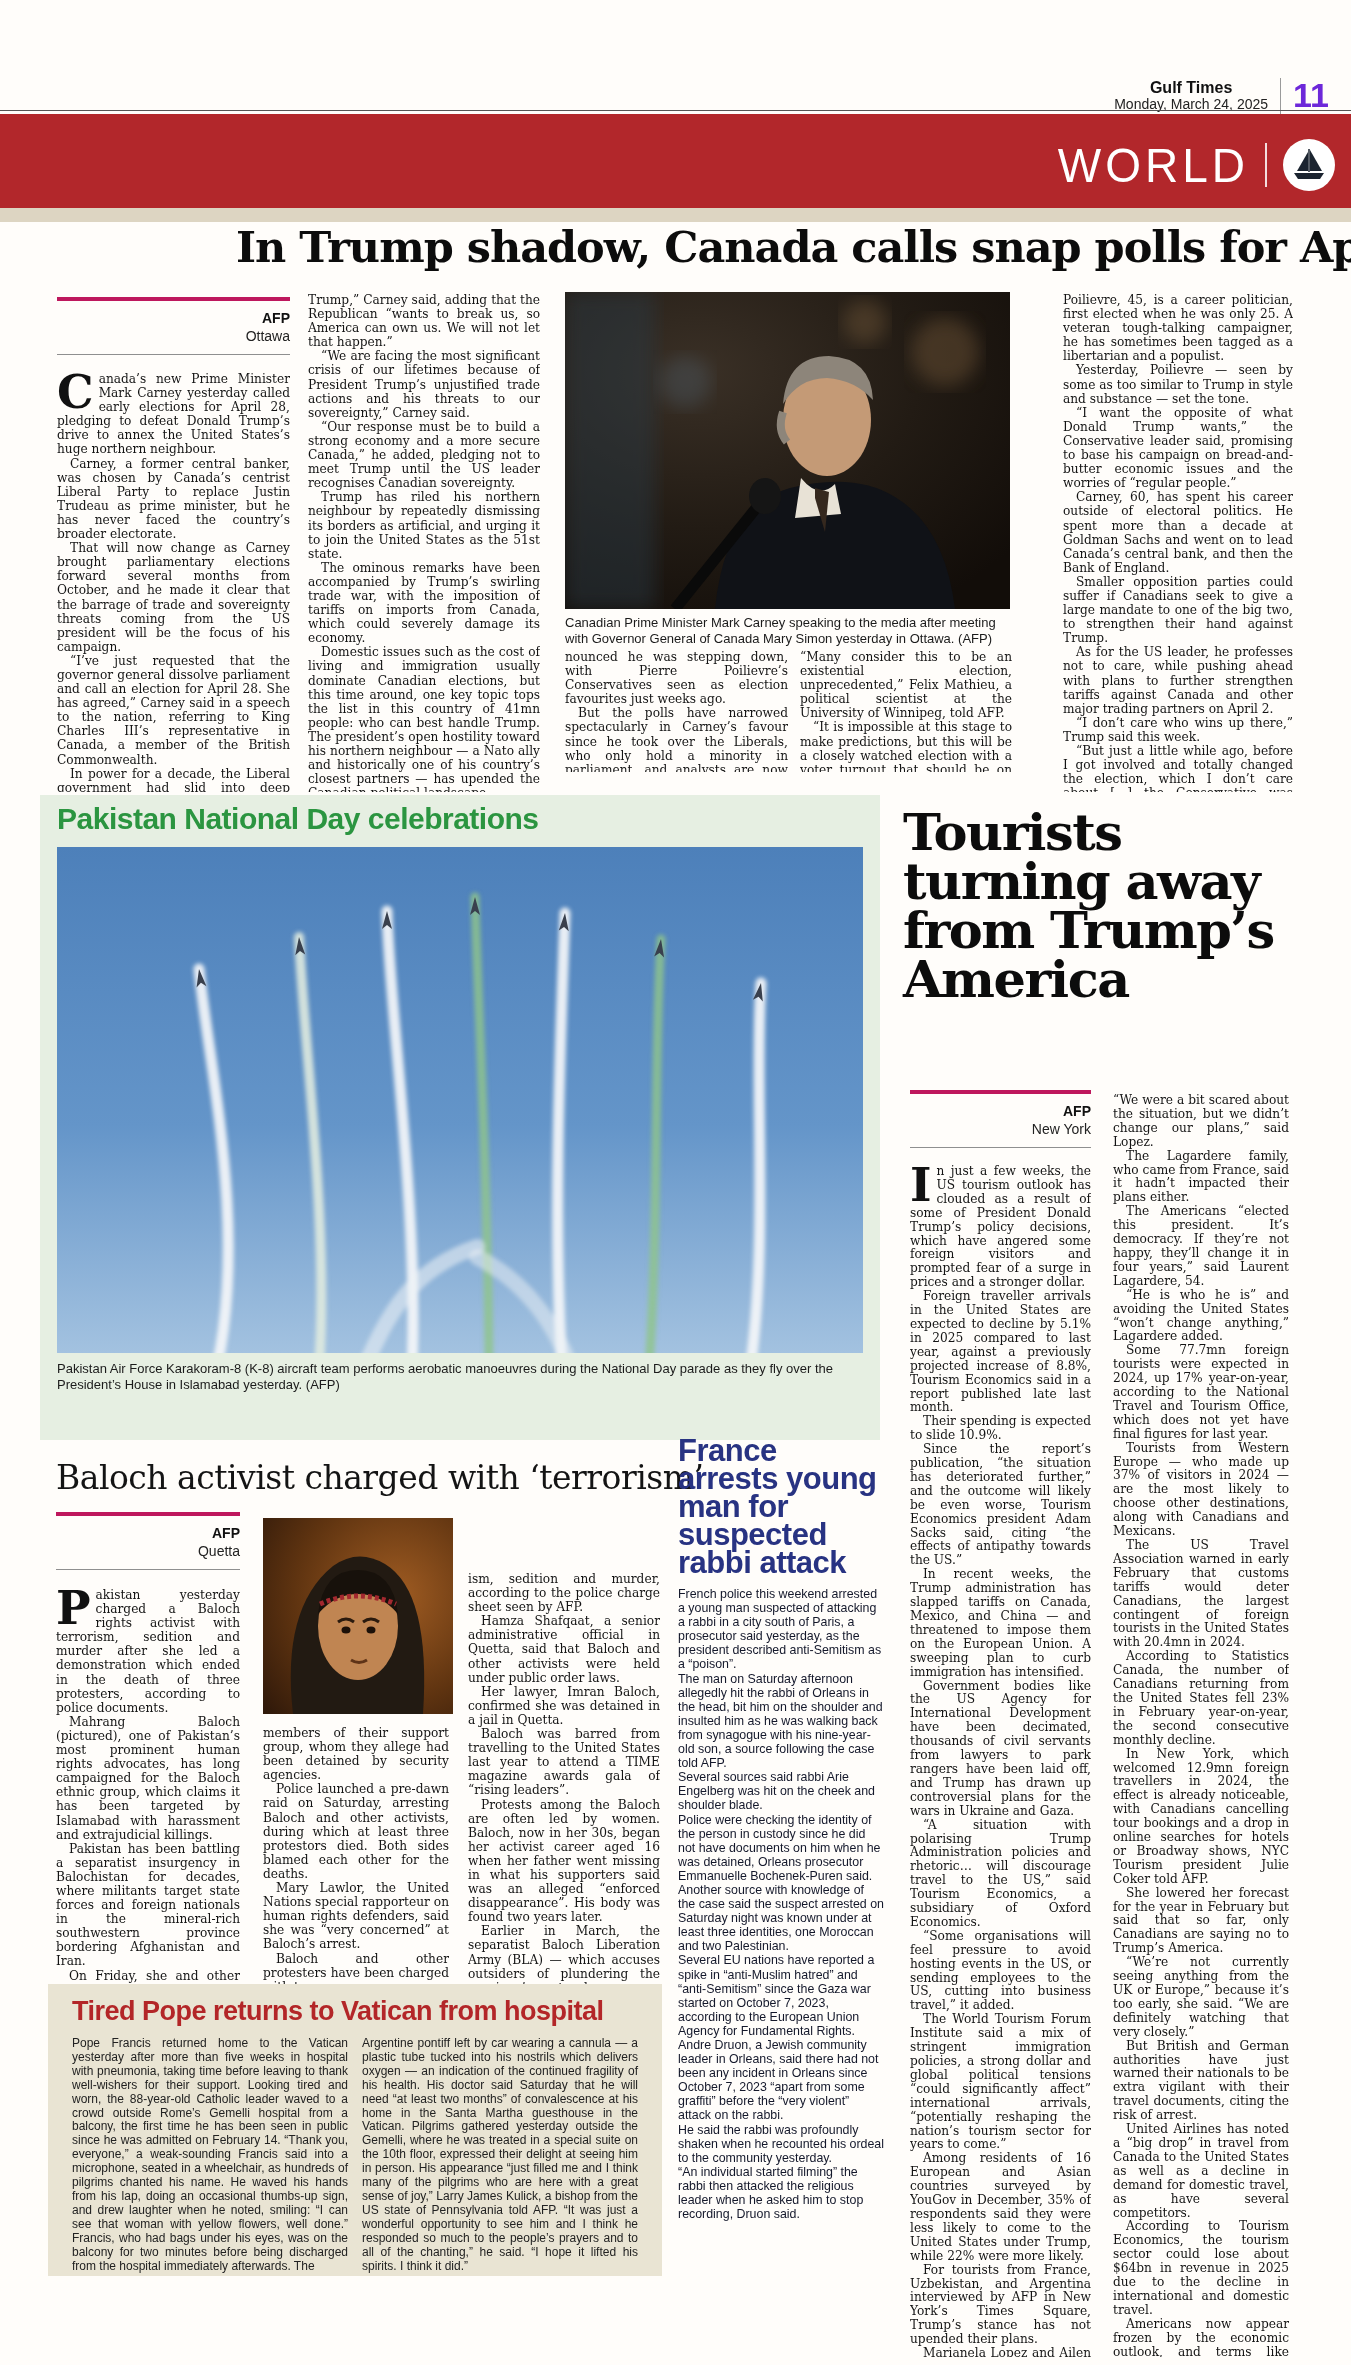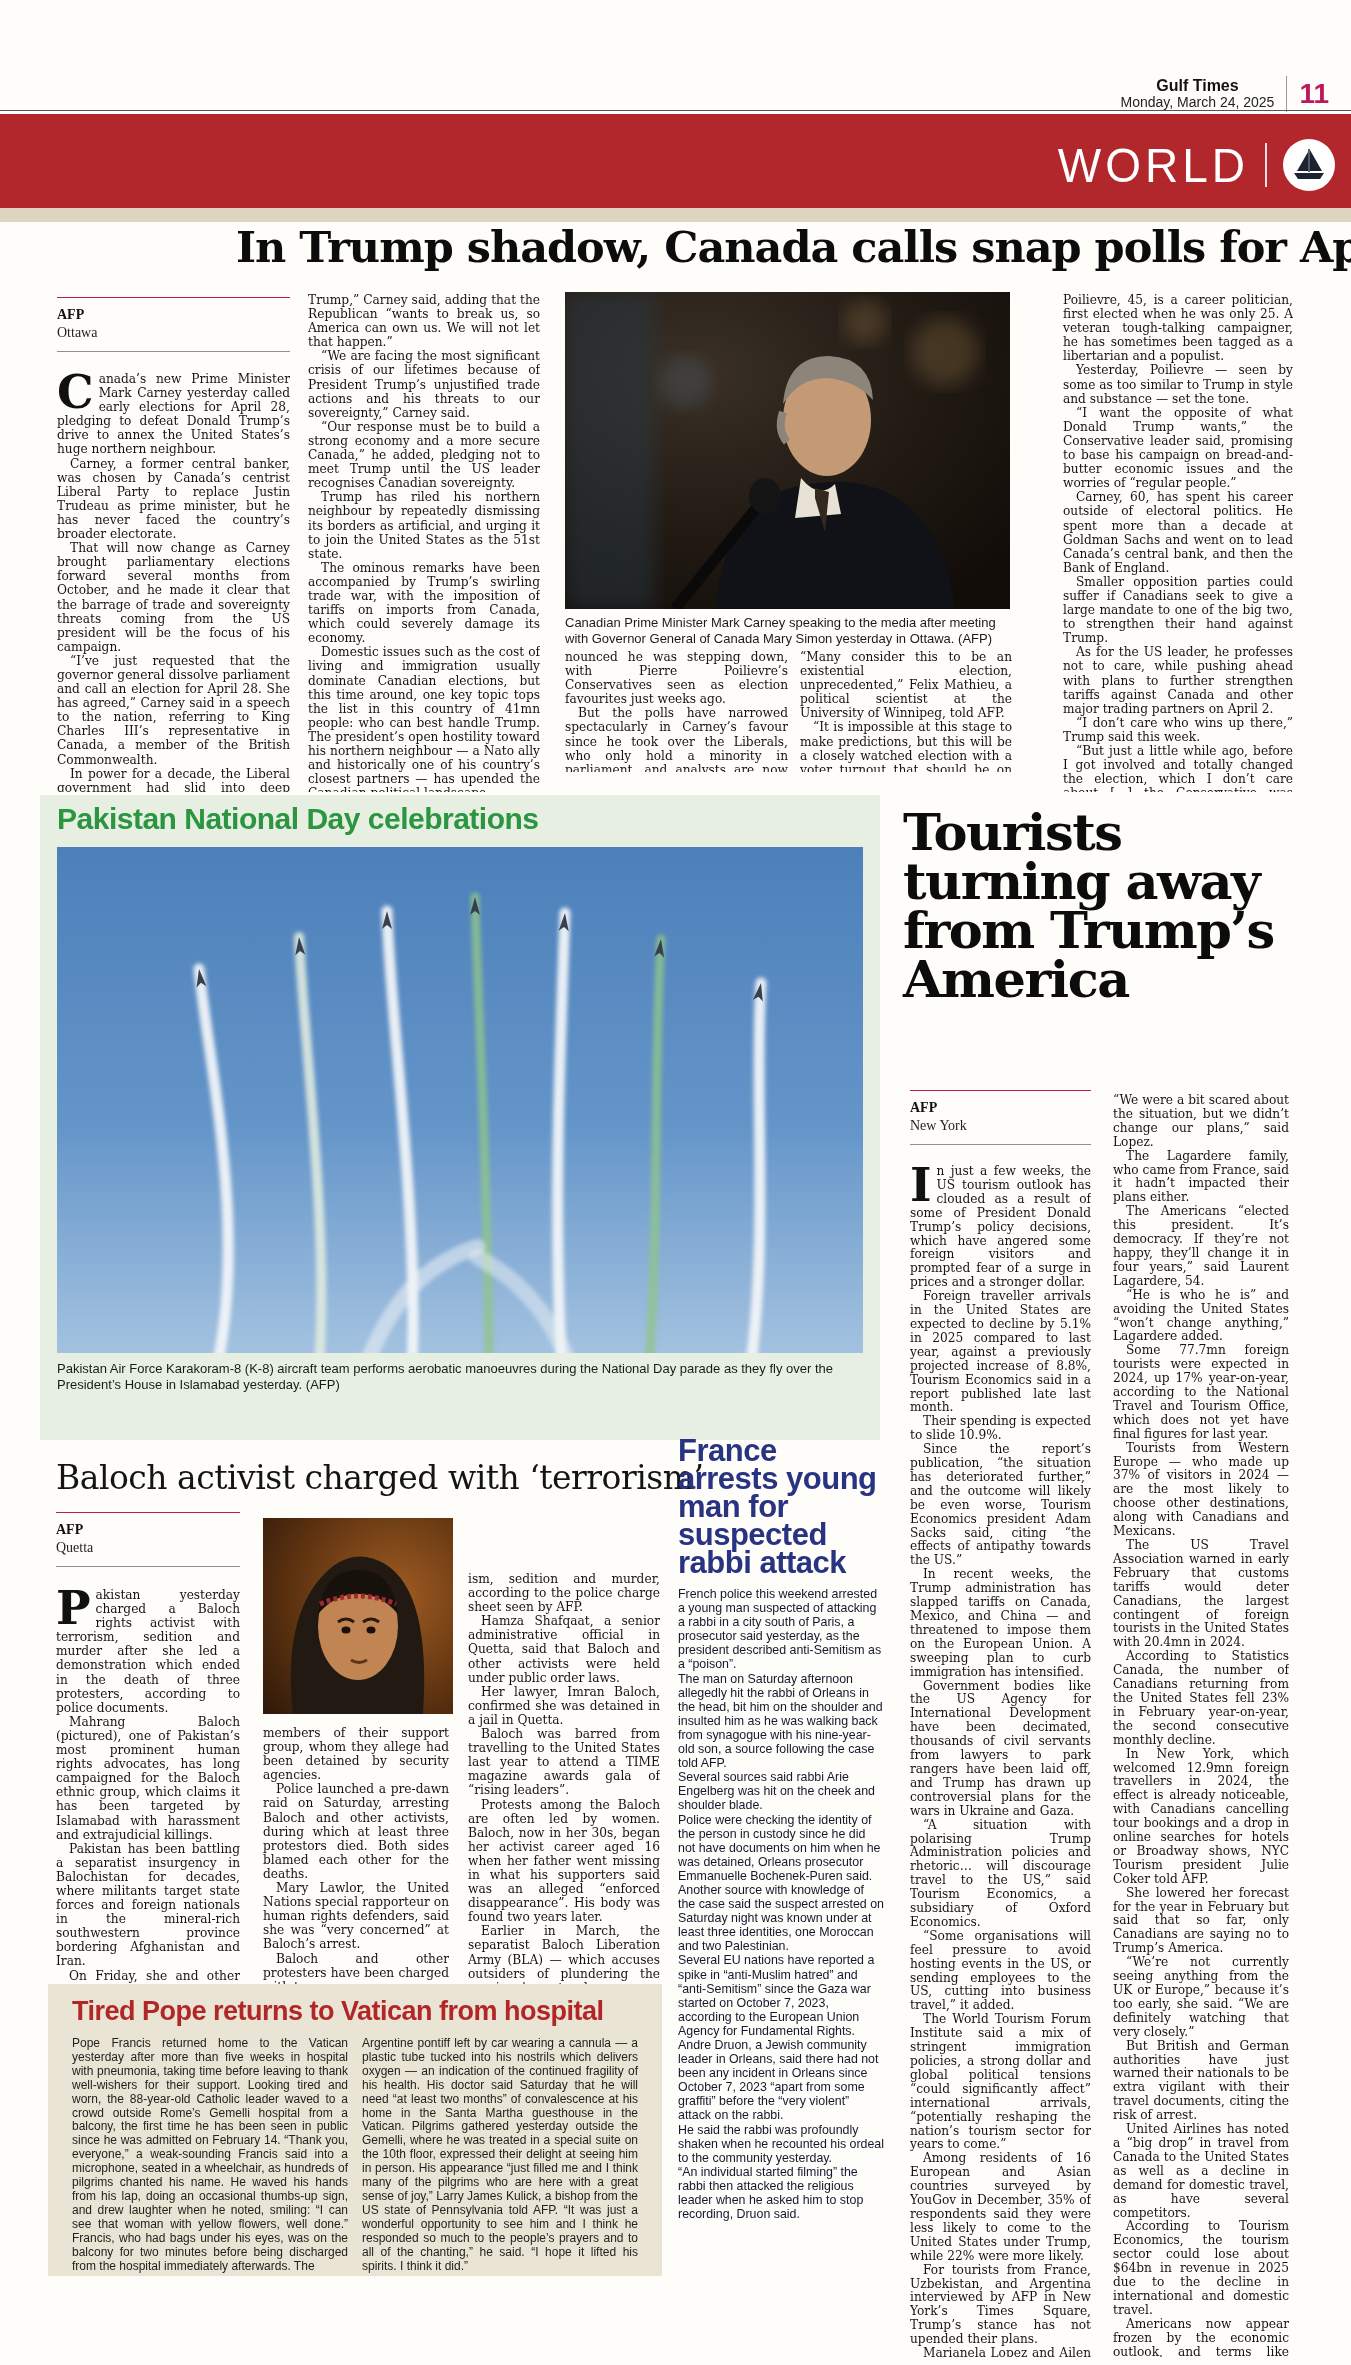--- a/index.html
+++ b/index.html
@@ -5,38 +5,38 @@
   html,body{margin:0;padding:0;background:#e9e9e9;}
   .page{position:relative;width:1351px;height:2365px;background:#fffdfa;margin:0 auto;overflow:hidden;
         font-family:"DejaVu Serif",serif;color:#141414;}
   
   .masthead{position:absolute;top:76px;right:22px;display:flex;align-items:center;gap:12px;
             font-family:"Liberation Sans",sans-serif;}
   .mh-text{text-align:center;line-height:1.12;}
   .mh-paper{font-weight:bold;font-size:16px;color:#111;}
   .mh-date{font-size:14px;color:#222;}
   .mh-div{width:1px;height:36px;background:#9a9a9a;}
-  .mh-page{font-weight:bold;font-size:28px;color:#be185d;}
+  .mh-page{font-weight:bold;font-size:34px;color:#6d28d9;}
   .topline{position:absolute;left:0;right:0;top:110px;height:1px;background:#555;}
   .banner{position:absolute;left:0;right:0;top:114px;height:102px;background:#b2272b;
           display:flex;justify-content:flex-end;align-items:center;padding-right:16px;gap:16px;}
   .banner-title{font-family:"Liberation Sans",sans-serif;font-weight:300;font-size:46px;
                 color:#fff;letter-spacing:4px;transform:scaleY(1.05);}
   .banner-sep{width:2px;height:44px;background:rgba(255,255,255,.85);}
   .banner-logo{width:52px;height:52px;border-radius:50%;background:#fff;display:flex;
                align-items:center;justify-content:center;}
   .beige-rule{position:absolute;left:0;right:0;top:208px;height:14px;background:#ddd5c2;}
   
   .serif p{margin:0;font-size:12.2px;line-height:14.1px;text-align:justify;text-indent:13px;}
   .serif p:first-child{text-indent:0;}
   .dc p:first-child::first-letter{float:left;font-size:46px;line-height:36px;
        padding:2px 5px 0 0;font-weight:bold;color:#111;}
   .col{position:absolute;overflow:hidden;}
-  .byline{position:absolute;font-family:Liberation Serif, serif;
-          border-top:1px solid #be185d;border-bottom:1px solid #8f8f8f;padding:9px 0 10px 0;}
+  .byline{position:absolute;font-family:Liberation Sans, sans-serif;
+          border-top:4px solid #be185d;border-bottom:1px solid #8f8f8f;padding:9px 0 10px 0;text-align:right;}
   .byline .ag{font-weight:bold;font-size:14px;color:#111;}
   .byline .ct{font-size:14px;color:#222;margin-top:2px;}
   .caption{position:absolute;font-family:"Liberation Sans",sans-serif;font-size:13px;
            line-height:15.5px;color:#1b1b1b;}
   .photo{position:absolute;overflow:hidden;}
   .photo svg{display:block;}
   
   .hl-main{position:absolute;left:236px;top:222px;width:1100px;font-size:43px;font-weight:bold;
            letter-spacing:-1px;white-space:nowrap;color:#0c0c0c;}
   .hl-tourists{position:absolute;left:903px;top:808px;width:400px;font-size:51px;line-height:49px;

